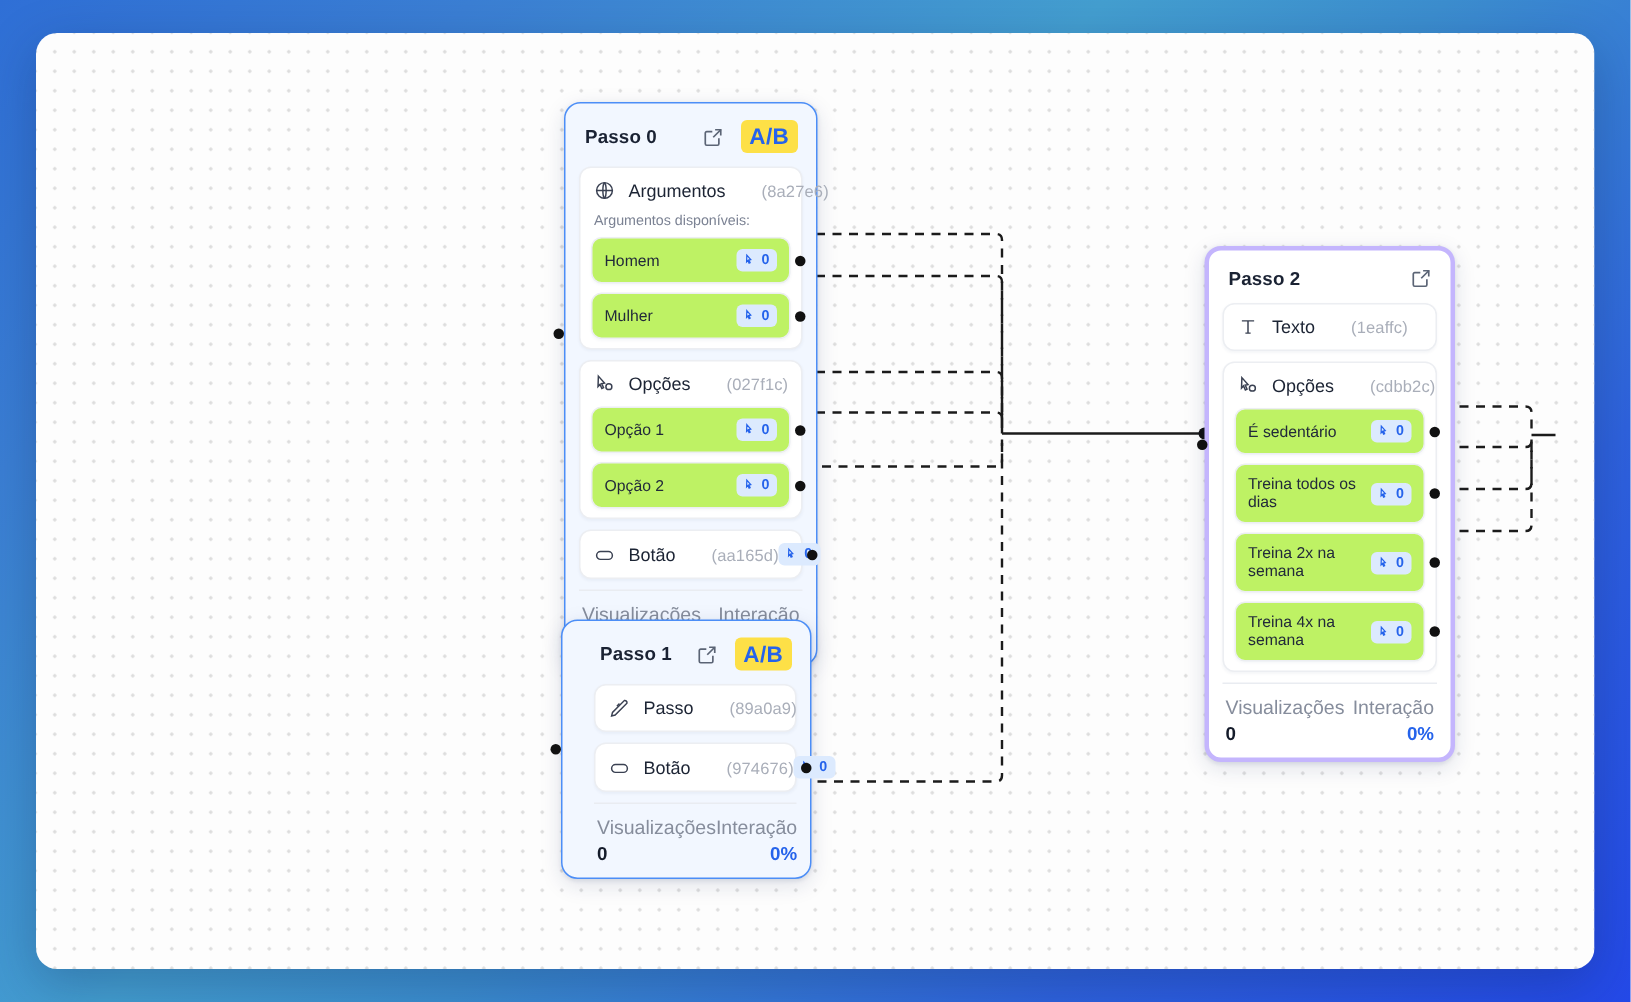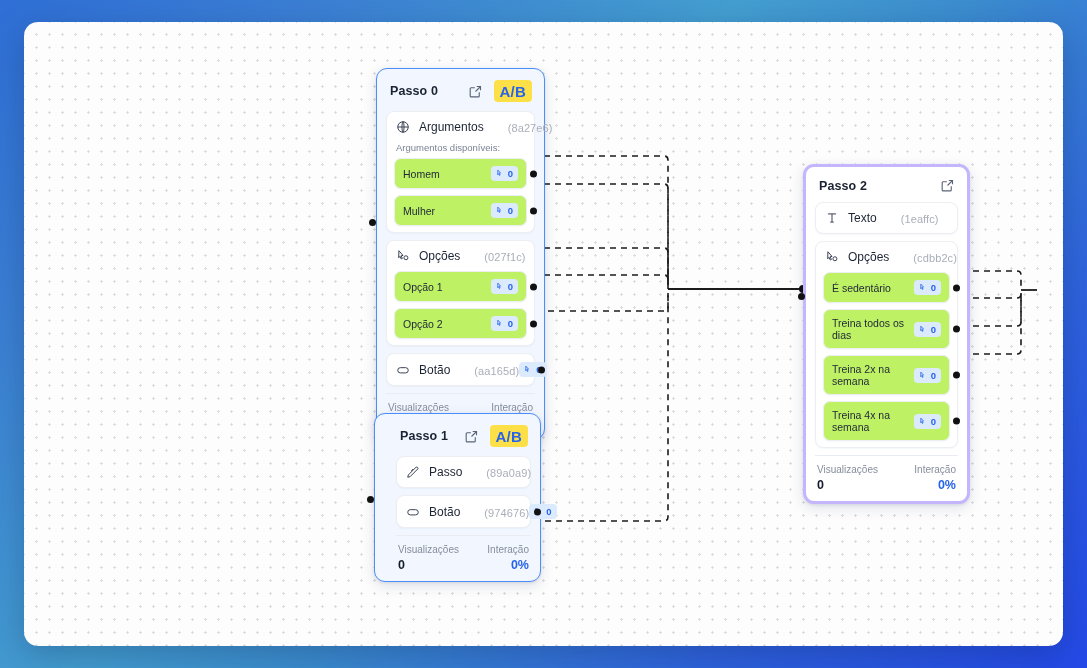--- a/index.html
+++ b/index.html
@@ -91,21 +91,21 @@
   .port.out { right: -11px; top: 50%; transform: translateY(-50%); }
   .port.inp { left: -8px; top: 50%; transform: translateY(-50%); }
 
   .nfoot {
     display: flex; align-items: flex-end;
     border-top: 1px solid #e9ecf1;
     margin: 3px 9px 0; padding: 8px 2px 9px;
   }
   .fcol { display: flex; flex-direction: column; }
   .fcol.r { margin-left: auto; align-items: flex-end; }
-  .flabel { font-size: 10px; color: #868d9c; margin-bottom: 3px; }
+  .flabel { font-size: 13px; color: #868d9c; margin-bottom: 3px; }
   .fval { font-size: 12.5px; font-weight: bold; color: #141b2a; }
   .fval.blue { color: #2563eb; }
 </style>
 </head>
 <body>
 
 <div id="canvas"></div>
 
 <svg id="edges">
 

